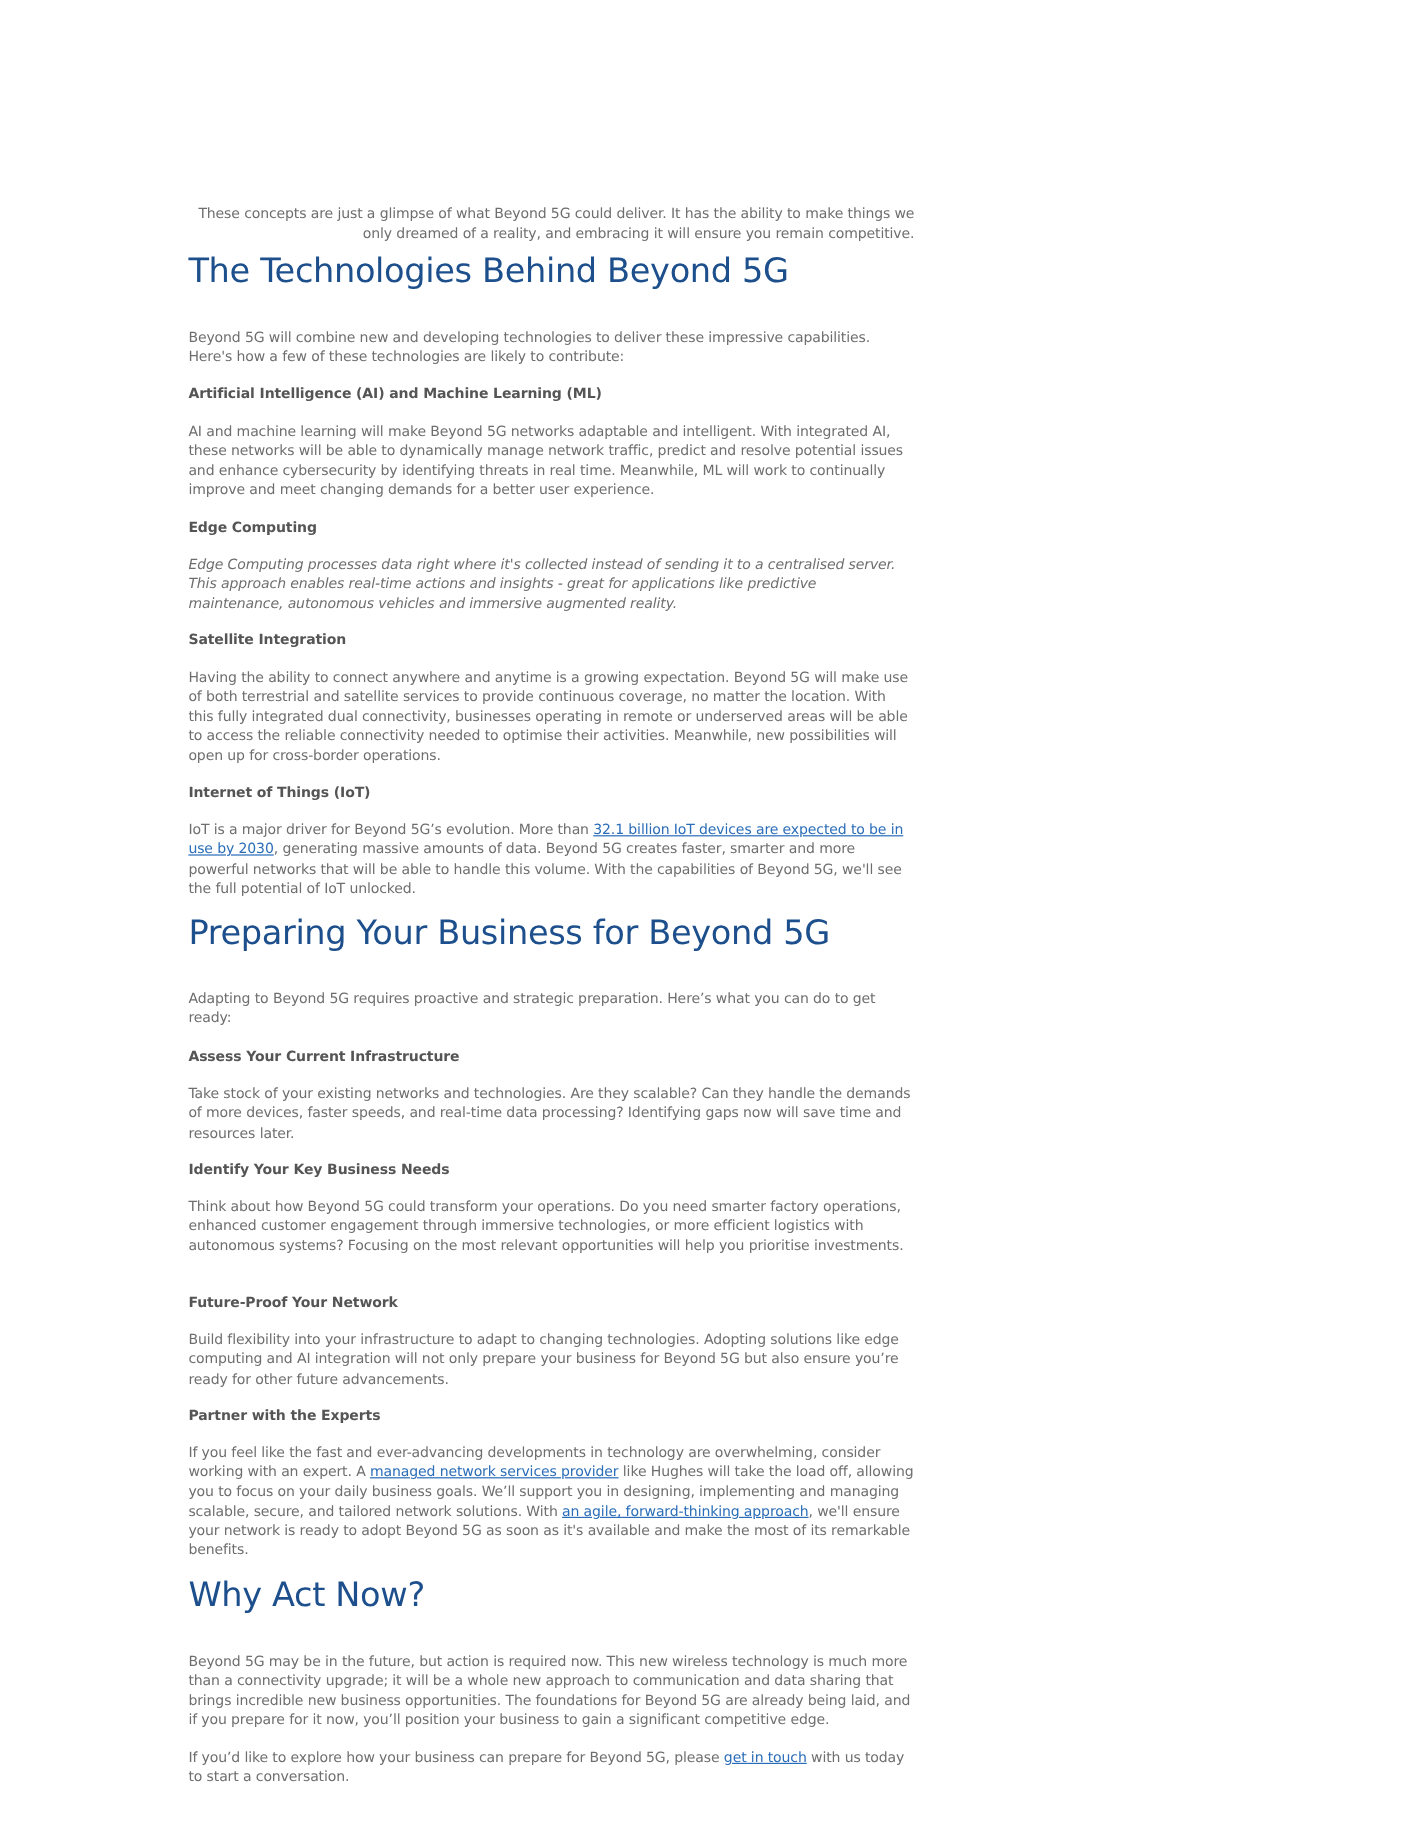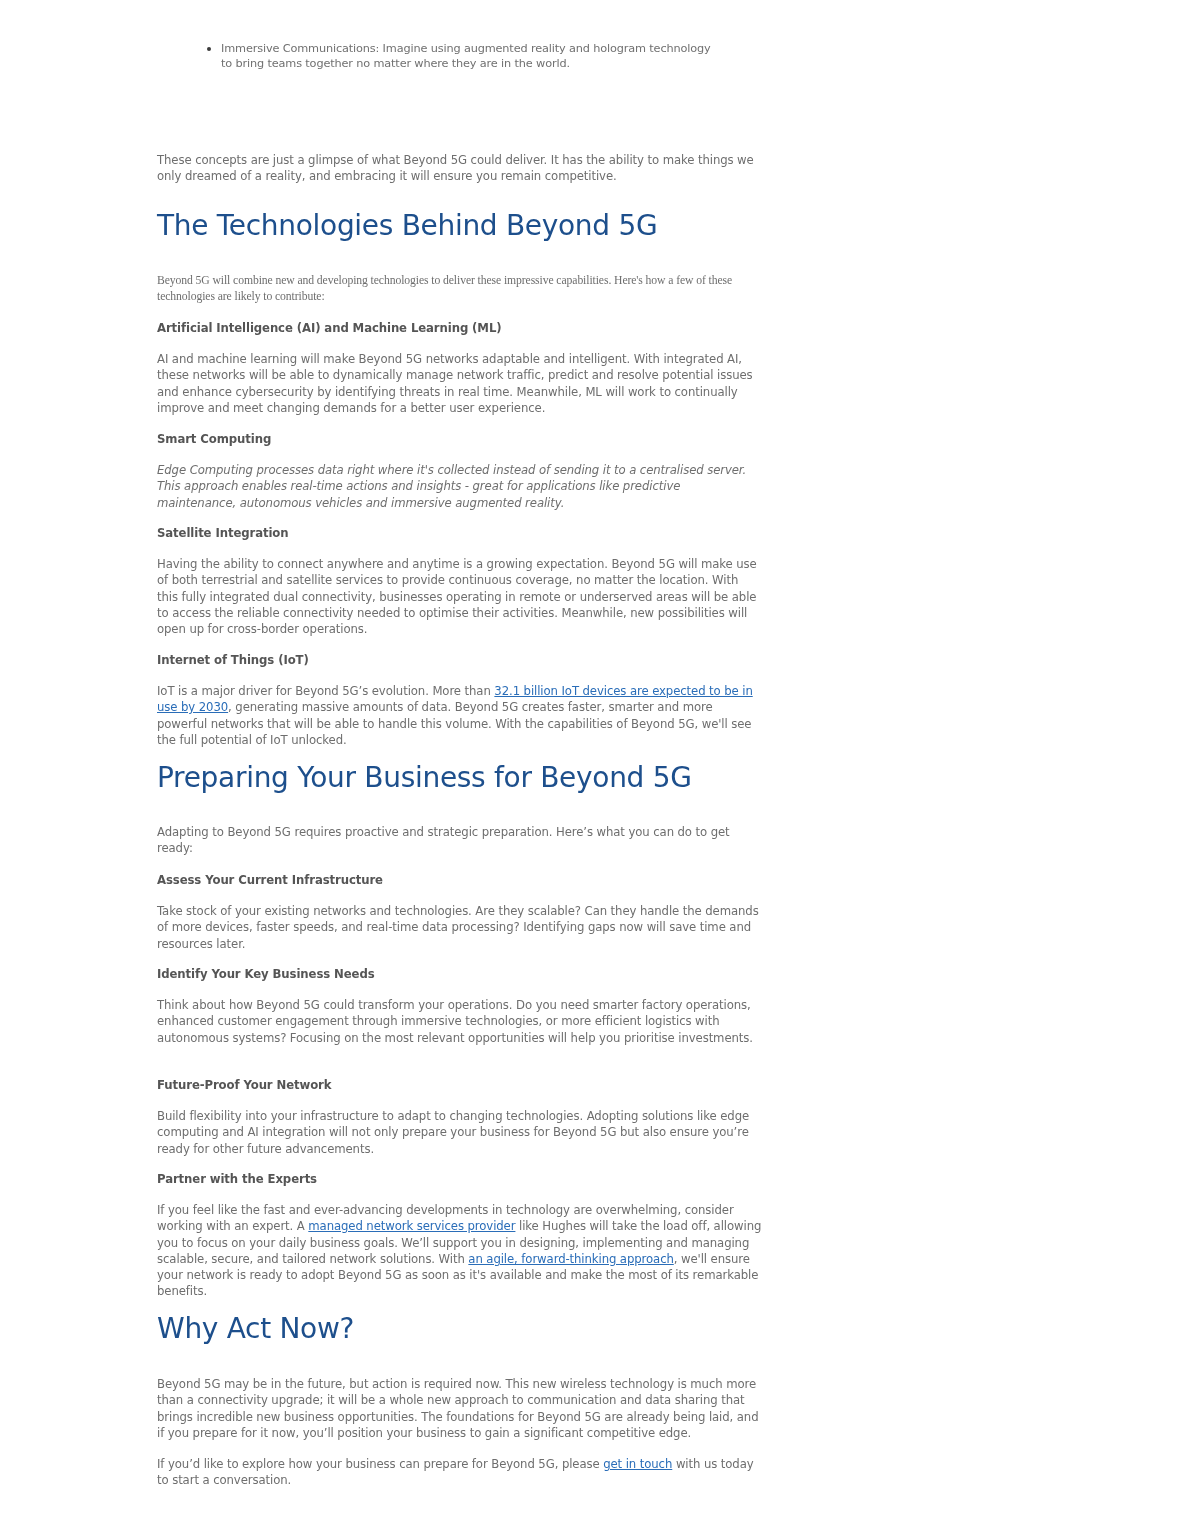--- a/index.html
+++ b/index.html
@@ -82,32 +82,31 @@
       color: #2a6db8;
       text-decoration: underline;
     }
   </style>
 </head>
 <body>
 
 <div class="article">
 
   <ul class="bullets">
-    <li><span class="dot"></span><span>Immersive Communications: Imagine using augmented reality and hologram technology to bring teams together no matter where they are in the world.</span></li>
   </ul>
 
-  <p class="p" style="top:152px;">These concepts are just a glimpse of what Beyond 5G could deliver. It has the ability to make things we only dreamed of a reality, and embracing it will ensure you remain competitive.</p>
+  <p class="p" style="top:170px;text-align:right;">These concepts are just a glimpse of what Beyond 5G could deliver. It has the ability to make things we only dreamed of a reality, and embracing it will ensure you remain competitive.</p>
 
   <h2 class="h2" style="top:212px;">The Technologies Behind Beyond 5G</h2>
-  <p class="p" style="top:273px;font-family:Liberation Serif, serif;">Beyond 5G will combine new and developing technologies to deliver these impressive capabilities. Here's how a few of these technologies are likely to contribute:</p>
+  <p class="p" style="top:273px;">Beyond 5G will combine new and developing technologies to deliver these impressive capabilities. Here's how a few of these technologies are likely to contribute:</p>
 
   <h3 class="h3" style="top:320px;">Artificial Intelligence (AI) and Machine Learning (ML)</h3>
   <p class="p" style="top:351px;">AI and machine learning will make Beyond 5G networks adaptable and intelligent. With integrated AI, these networks will be able to dynamically manage network traffic, predict and resolve potential issues and enhance cybersecurity by identifying threats in real time. Meanwhile, ML will work to continually improve and meet changing demands for a better user experience.</p>
 
-  <h3 class="h3" style="top:431px;">Smart Computing</h3>
+  <h3 class="h3" style="top:431px;">Edge Computing</h3>
   <p class="p" style="top:462px;font-style:italic;">Edge Computing processes data right where it's collected instead of sending it to a centralised server. This approach enables real-time actions and insights - great for applications like predictive maintenance, autonomous vehicles and immersive augmented reality.</p>
 
   <h3 class="h3" style="top:525px;">Satellite Integration</h3>
   <p class="p" style="top:556px;">Having the ability to connect anywhere and anytime is a growing expectation. Beyond 5G will make use of both terrestrial and satellite services to provide continuous coverage, no matter the location. With this fully integrated dual connectivity, businesses operating in remote or underserved areas will be able to access the reliable connectivity needed to optimise their activities. Meanwhile, new possibilities will open up for cross-border operations.</p>
 
   <h3 class="h3" style="top:652px;">Internet of Things (IoT)</h3>
   <p class="p" style="top:683px;"><span>IoT is a major driver for Beyond 5G’s evolution. More than </span><a class="link" href="#">32.1 billion IoT devices are expected to be in use by 2030</a><span>, generating massive amounts of data. Beyond 5G creates faster, smarter and more powerful networks that will be able to handle this volume. With the capabilities of Beyond 5G, we'll see the full potential of IoT unlocked.</span></p>
 
   <h2 class="h2" style="top:764px;">Preparing Your Business for Beyond 5G</h2>
   <p class="p" style="top:824px;">Adapting to Beyond 5G requires proactive and strategic preparation. Here’s what you can do to get ready:</p>

